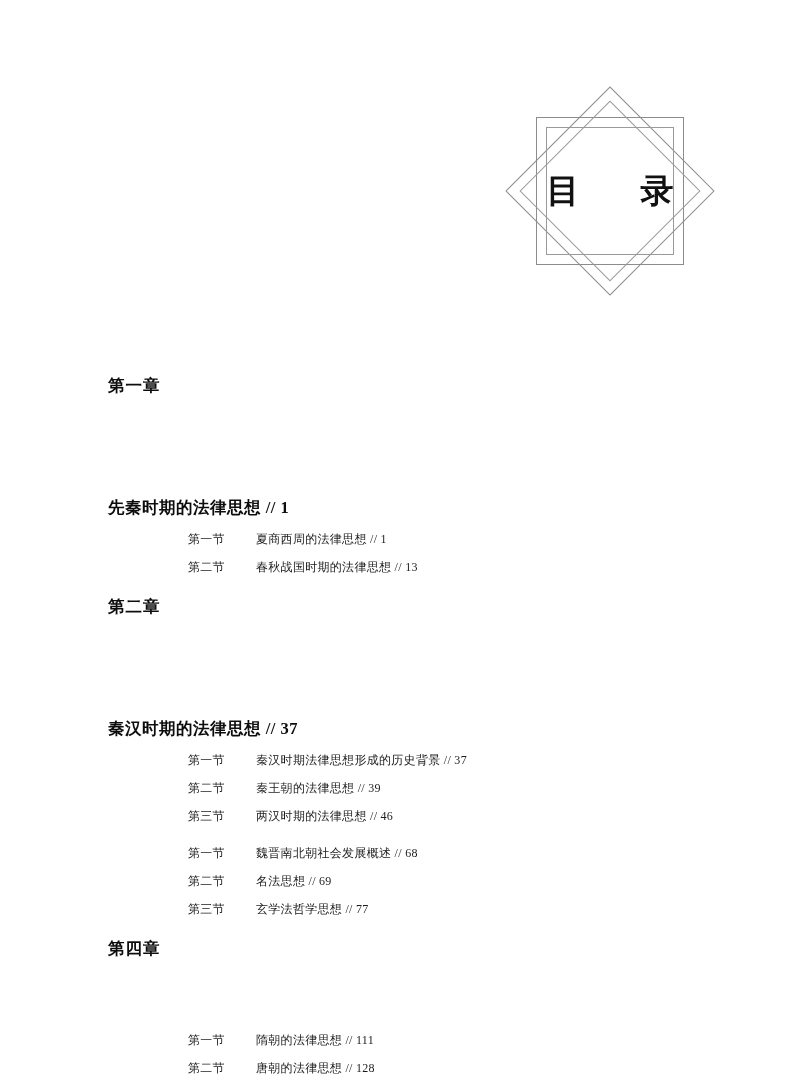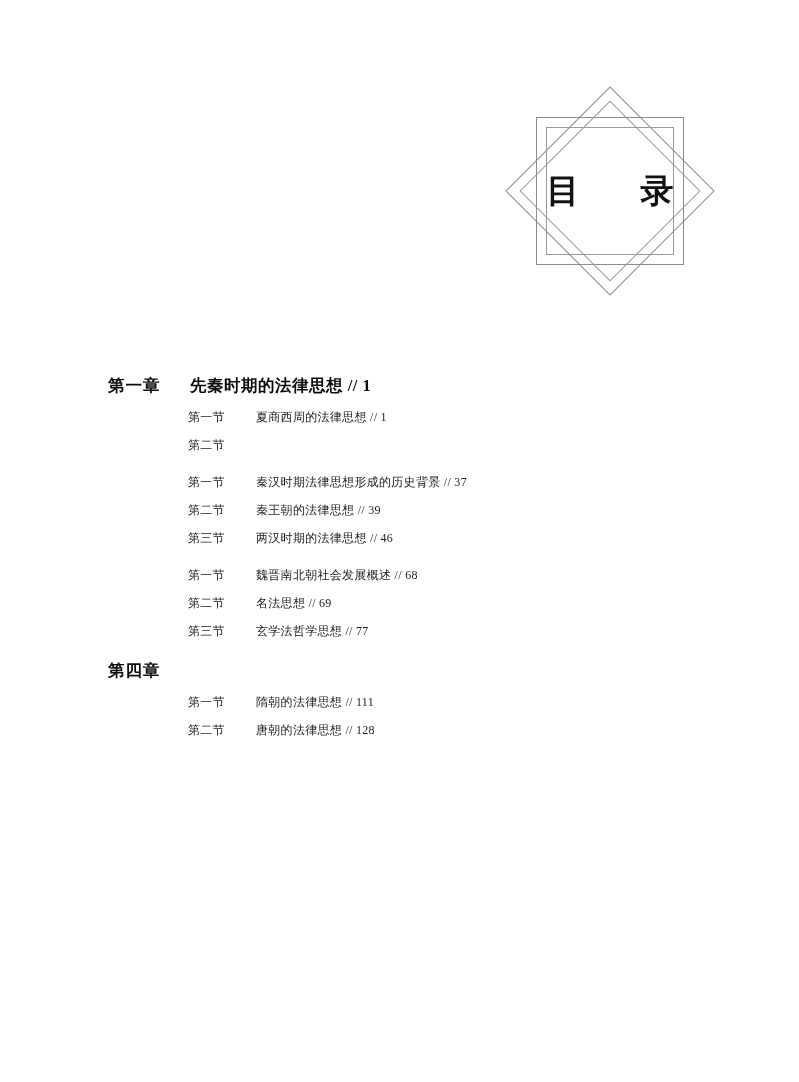--- a/index.html
+++ b/index.html
@@ -88,28 +88,30 @@
   }
   .chapter-row {
     display: flex;
     align-items: baseline;
     font-size: 16.5px;
     font-weight: 700;
     color: #0d0d0d;
     margin-bottom: 12px;
     padding-left: 108px;
     letter-spacing: 0.5px;
+    flex-direction: column;
   }
   .chapter-num {
     width: 82px;
     flex: 0 0 82px;
     letter-spacing: 1px;
   }
   .chapter-title {
     white-space: nowrap;
+    margin-top: 40px;
   }
   .section-row {
     display: flex;
     align-items: baseline;
     font-size: 12px;
     color: #1c1c1c;
     padding-left: 188px;
     margin-bottom: 11px;
     letter-spacing: 0.3px;
   }
@@ -138,23 +140,28 @@
       <div class="chapter-row">
         <span class="chapter-num">第一章</span>
         <span class="chapter-title">先秦时期的法律思想 // 1</span>
       </div>
       <div class="section-row">
         <span class="section-num">第一节</span>
         <span class="section-title">夏商西周的法律思想 // 1</span>
       </div>
       <div class="section-row">
         <span class="section-num">第二节</span>
-      </div>
-    </div>
-    <div class="chapter-block">
+        <span class="section-title">春秋战国时期的法律思想 // 13</span>
+      </div>
+    </div>
+    <div class="chapter-block">
+      <div class="chapter-row">
+        <span class="chapter-num">第二章</span>
+        <span class="chapter-title">秦汉时期的法律思想 // 37</span>
+      </div>
       <div class="section-row">
         <span class="section-num">第一节</span>
         <span class="section-title">秦汉时期法律思想形成的历史背景 // 37</span>
       </div>
       <div class="section-row">
         <span class="section-num">第二节</span>
         <span class="section-title">秦王朝的法律思想 // 39</span>
       </div>
       <div class="section-row">
         <span class="section-num">第三节</span>

